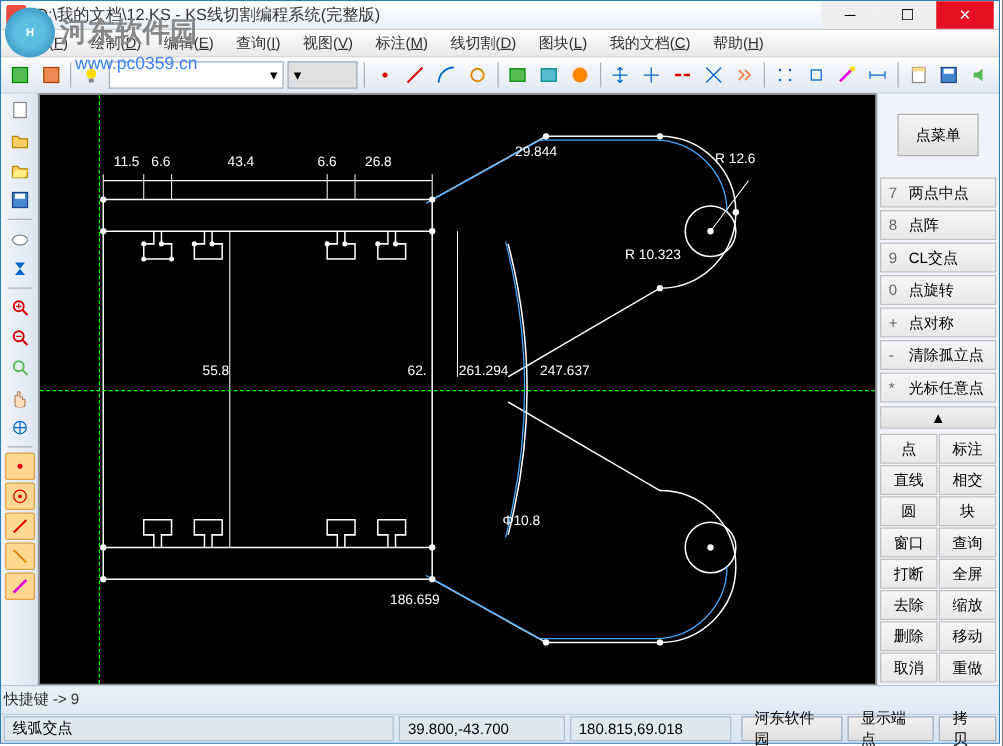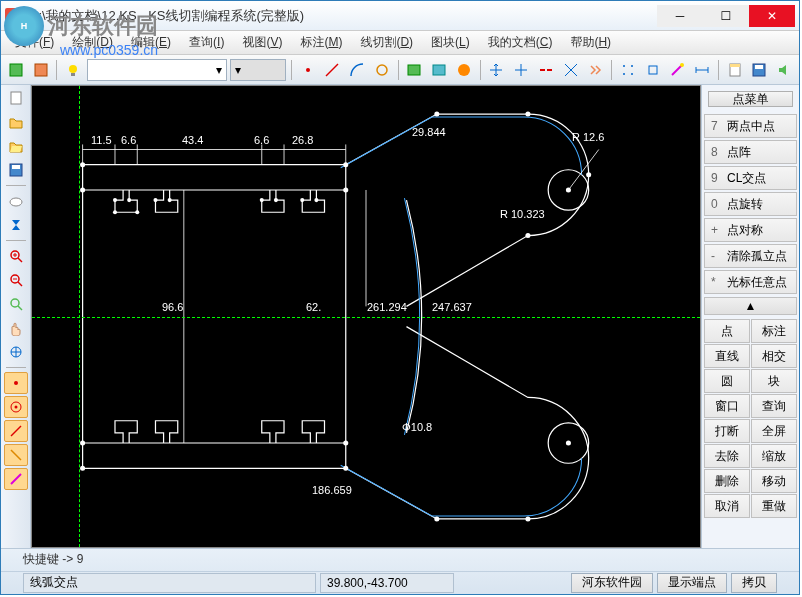--- a/index.html
+++ b/index.html
@@ -18,28 +18,28 @@
 .tbtn{width:24px;height:24px;display:flex;align-items:center;justify-content:center;border:1px solid transparent;cursor:pointer;border-radius:2px}
 .tsep{width:1px;height:20px;background:#b0b0b0;margin:0 2px}
 .combo{height:22px;border:1px solid #a0b0c0;background:#fff;padding:0 4px;display:flex;align-items:center;min-width:100px}
 .content{flex:1;display:flex;background:#e8f0f8}
 .left-toolbar{width:30px;background:linear-gradient(90deg,#f0f4fa,#dde6f0);display:flex;flex-direction:column;align-items:center;padding:2px;gap:2px;border-right:1px solid #b8c8d8}
 .ltbtn{width:24px;height:22px;display:flex;align-items:center;justify-content:center;border:1px solid transparent;cursor:pointer;border-radius:2px}
 .ltbtn.active{background:#ffd890;border-color:#e0a040}
 .lsep{width:20px;height:1px;background:#b0b0b0;margin:2px 0}
 .canvas-area{flex:1;background:#000;position:relative;border:1px solid #888}
 .right-panel{width:98px;background:#f0f4fa;display:flex;flex-direction:column;border-left:1px solid #b8c8d8}
-.rp-title{height:16px;background:linear-gradient(#f5f5f5,#e0e0e0);border:1px solid #b0b0b0;display:flex;align-items:center;justify-content:center;margin:6px;cursor:pointer}
+.rp-title{height:34px;background:linear-gradient(#f5f5f5,#e0e0e0);border:1px solid #b0b0b0;display:flex;align-items:center;justify-content:center;margin:16px;cursor:pointer}
 .rp-item{height:24px;background:linear-gradient(#f5f5f5,#e8e8e8);border:1px solid #c0c0c0;display:flex;align-items:center;padding:0 6px;margin:1px 2px;cursor:pointer;gap:6px}
 .rp-key{color:#666;width:10px}
 .rp-grid{display:grid;grid-template-columns:1fr 1fr;gap:1px;padding:2px}
 .rp-gbtn{height:24px;background:linear-gradient(#f5f5f5,#e8e8e8);border:1px solid #c0c0c0;display:flex;align-items:center;justify-content:center;cursor:pointer}
 .rp-arrow{height:18px;background:linear-gradient(#f0f0f0,#e0e0e0);border:1px solid #c0c0c0;display:flex;align-items:center;justify-content:center;margin:2px;cursor:pointer}
 .statusbar{height:46px;background:linear-gradient(#e8f0f8,#d8e4f0);display:flex;flex-direction:column;border-top:1px solid #b8c8d8}
-.status-row{height:23px;display:flex;align-items:center;padding:0 22px;gap:4px}
+.status-row{height:23px;display:flex;align-items:center;padding:0 2px;gap:4px}
 .status-cell{border:1px solid #b0c0d0;height:20px;padding:0 6px;display:flex;align-items:center;background:#e0e8f0}
 .status-btn{border:1px solid #a0b0c0;height:20px;padding:0 10px;display:flex;align-items:center;background:linear-gradient(#f0f0f0,#e0e0e0);cursor:pointer}
 .watermark{position:absolute;top:6px;left:4px;z-index:100;pointer-events:none}
 .wm-logo{display:flex;align-items:center;gap:4px}
 .wm-circle{width:40px;height:40px;border-radius:50%;background:radial-gradient(circle,#5bc0de 40%,#2e7cb8 100%);display:flex;align-items:center;justify-content:center;color:#fff;font-size:9px;font-weight:bold}
 .wm-text{color:#888;font-size:22px;font-weight:bold;}
 .wm-url{color:#3b82f6;font-size:14px;margin-left:56px;margin-top:-4px}
 svg.ico{width:16px;height:16px}
 .dim-text{position:absolute;color:#fff;font-size:11px;white-space:nowrap}
 .crosshair-h{position:absolute;left:0;right:0;height:0;border-top:1px dashed #0f0}
@@ -376,22 +376,22 @@
         </g>
       </svg>
       <div class="dim-text" style="top:48px;left:59px">11.5</div>
       <div class="dim-text" style="top:48px;left:89px">6.6</div>
       <div class="dim-text" style="top:48px;left:150px">43.4</div>
       <div class="dim-text" style="top:48px;left:222px">6.6</div>
       <div class="dim-text" style="top:48px;left:260px">26.8</div>
       <div class="dim-text" style="top:40px;left:380px">29.844</div>
       <div class="dim-text" style="top:45px;left:540px">R 12.6</div>
       <div class="dim-text" style="top:122px;left:468px">R 10.323</div>
-      <div class="dim-text" style="top:215px;left:130px">96.6</div>
-      <div class="dim-text" style="top:215px;left:274px">62.</div>
+      <div class="dim-text" style="top:215px;left:130px">55.8</div>
+      <div class="dim-text" style="top:215px;left:294px">62.</div>
       <div class="dim-text" style="top:215px;left:335px">261.294</div>
       <div class="dim-text" style="top:215px;left:400px">247.637</div>
       <div class="dim-text" style="top:335px;left:370px">Φ10.8</div>
       <div class="dim-text" style="top:398px;left:280px">186.659</div>
     </div>
 
     <div class="right-panel">
       <div class="rp-title">点菜单</div>
       <div class="rp-item">
           <span class="rp-key">7</span>
@@ -441,21 +441,22 @@
         <div class="rp-gbtn">重做</div>
       </div>
     </div>
   </div>
 
   <div class="statusbar">
     <div class="status-row" style="border-bottom:1px solid #c0d0e0">
       <span style="color:#333">快捷键 -&gt; 9</span>
     </div>
     <div class="status-row">
-      <div class="status-cell" style="width:293px">线弧交点</div>
+      <div class="status-cell" style="width:316px">线弧交点</div>
       <div class="status-cell" style="width:134px">39.800,-43.700</div>
+      <div class="status-cell" style="width:130px">180.815,69.018</div>
       <div style="flex:1"></div>
       <div class="status-btn">河东软件园</div>
       <div class="status-btn">显示端点</div>
       <div class="status-btn">拷贝</div>
     </div>
   </div>
 </div>
 
 </body></html>

